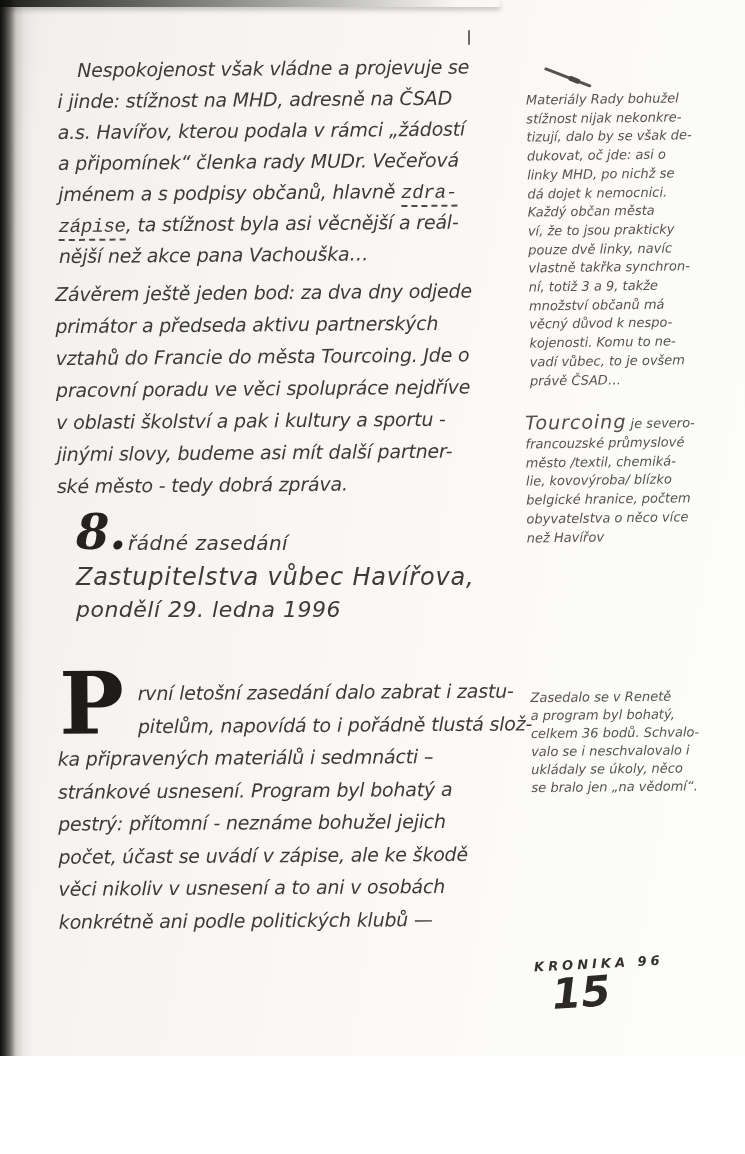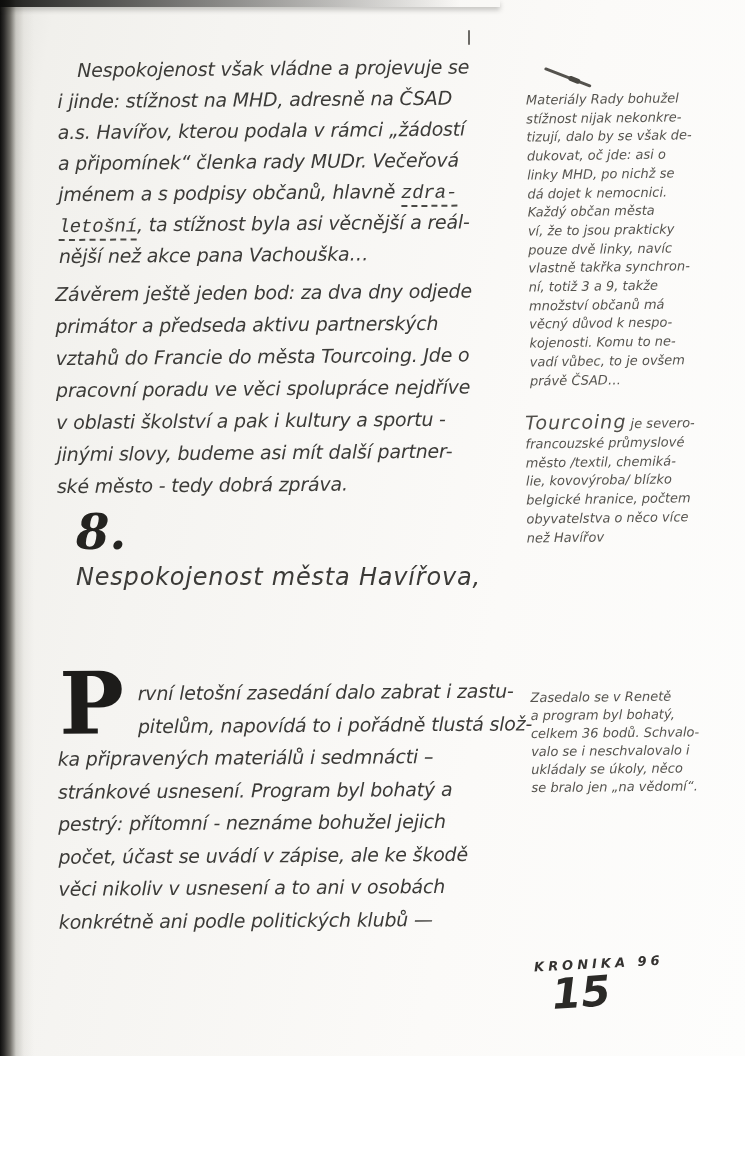--- a/index.html
+++ b/index.html
@@ -69,34 +69,36 @@
   <div class="edge-top"></div>
   <div class="tick-mark"></div>
   <div class="slash-mark"></div>
 
   <div class="para1 hand">
     <div class="tline first">Nespokojenost však vládne a projevuje se</div>
     <div class="tline">i jinde: stížnost na MHD, adresně na ČSAD</div>
     <div class="tline">a.s. Havířov, kterou podala v rámci „žádostí</div>
     <div class="tline">a připomínek“ členka rady MUDr. Večeřová</div>
     <div class="tline"><span>jménem a s podpisy občanů, hlavně </span><span class="uline">zdra-</span></div>
-    <div class="tline"><span class="uline">letošní</span><span>, ta stížnost byla asi věcnější a reál-</span></div>
+    <div class="tline"><span class="uline">zápise</span><span>, ta stížnost byla asi věcnější a reál-</span></div>
     <div class="tline">nější než akce pana Vachouška…</div>
   </div>
 
   <div class="para2 hand multiline">Závěrem ještě jeden bod: za dva dny odjede
 primátor a předseda aktivu partnerských
 vztahů do Francie do města Tourcoing. Jde o
 pracovní poradu ve věci spolupráce nejdříve
 v oblasti školství a pak i kultury a sportu -
 jinými slovy, budeme asi mít další partner-
 ské město - tedy dobrá zpráva.</div>
 
   <div class="session-number hand">8.</div>
-  <div class="session-subtitle hand">Nespokojenost města Havířova,</div>
+  <div class="session-title hand">řádné zasedání</div>
+  <div class="session-subtitle hand">Zastupitelstva vůbec Havířova,</div>
+  <div class="session-date hand">pondělí 29. ledna 1996</div>
 
   <div class="para3 hand">
     <span class="dropcap">P</span><span class="multiline">rvní letošní zasedání dalo zabrat i zastu-
 pitelům, napovídá to i pořádně tlustá slož-
 ka připravených materiálů i sedmnácti –
 stránkové usnesení. Program byl bohatý a
 pestrý: přítomní - neznáme bohužel jejich
 počet, účast se uvádí v zápise, ale ke škodě
 věci nikoliv v usnesení a to ani v osobách
 konkrétně ani podle politických klubů —</span>

